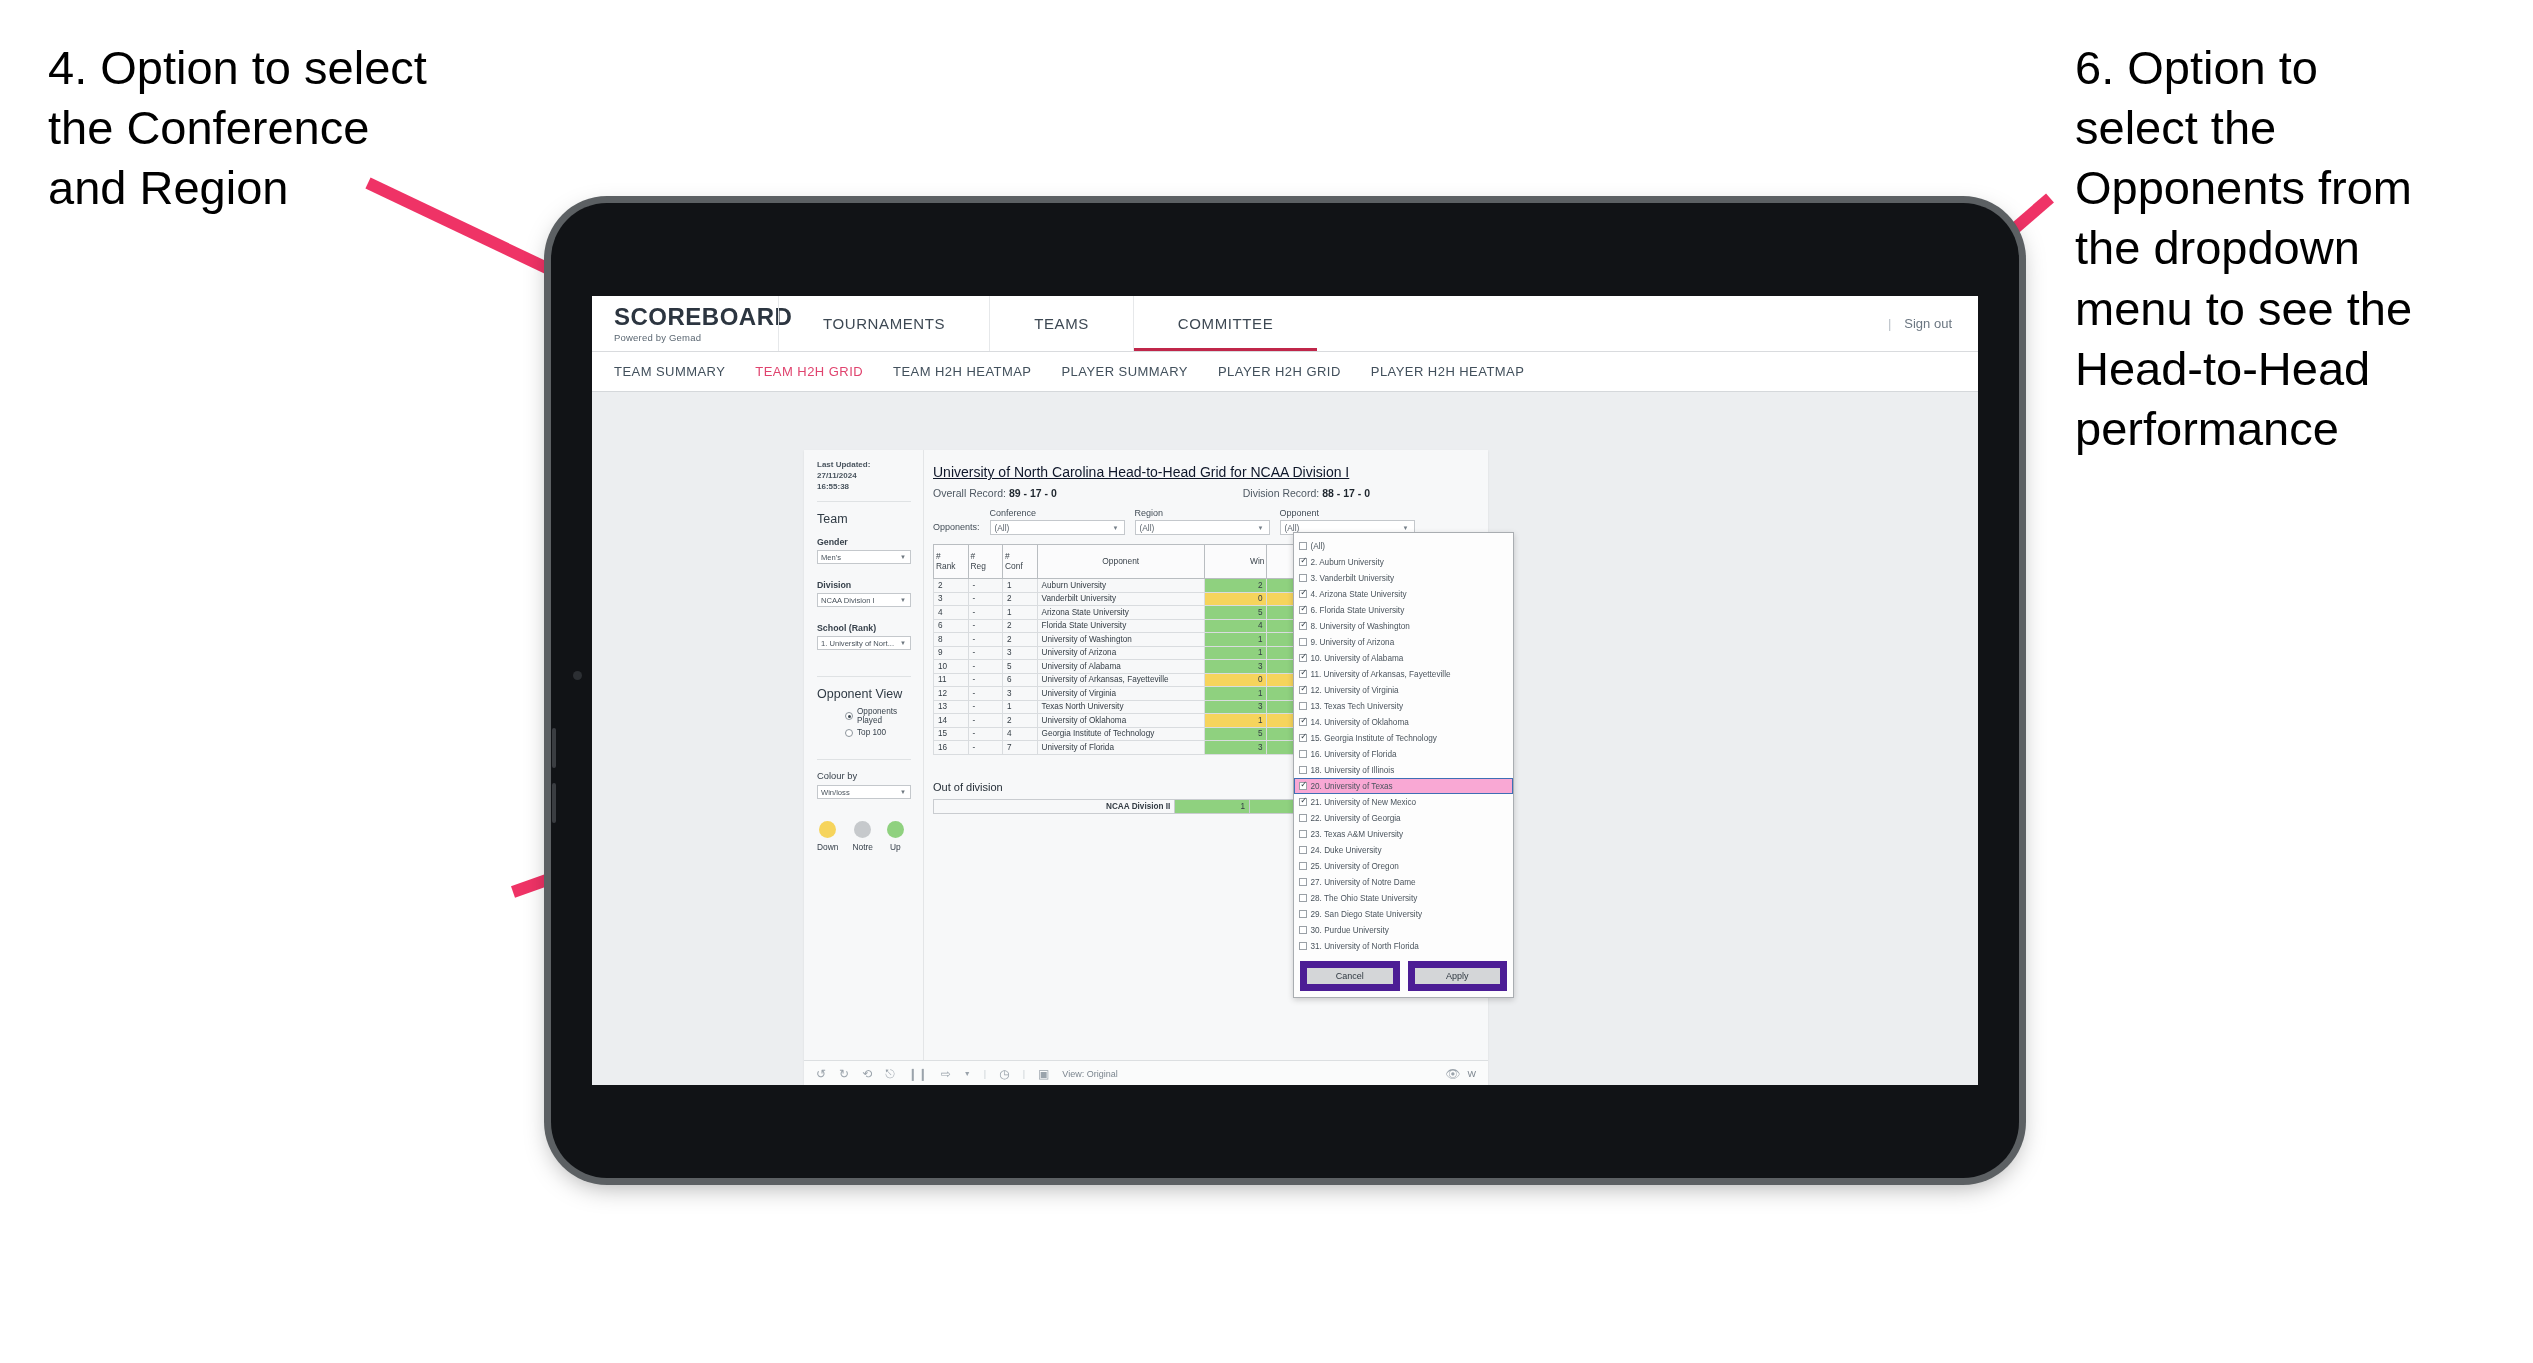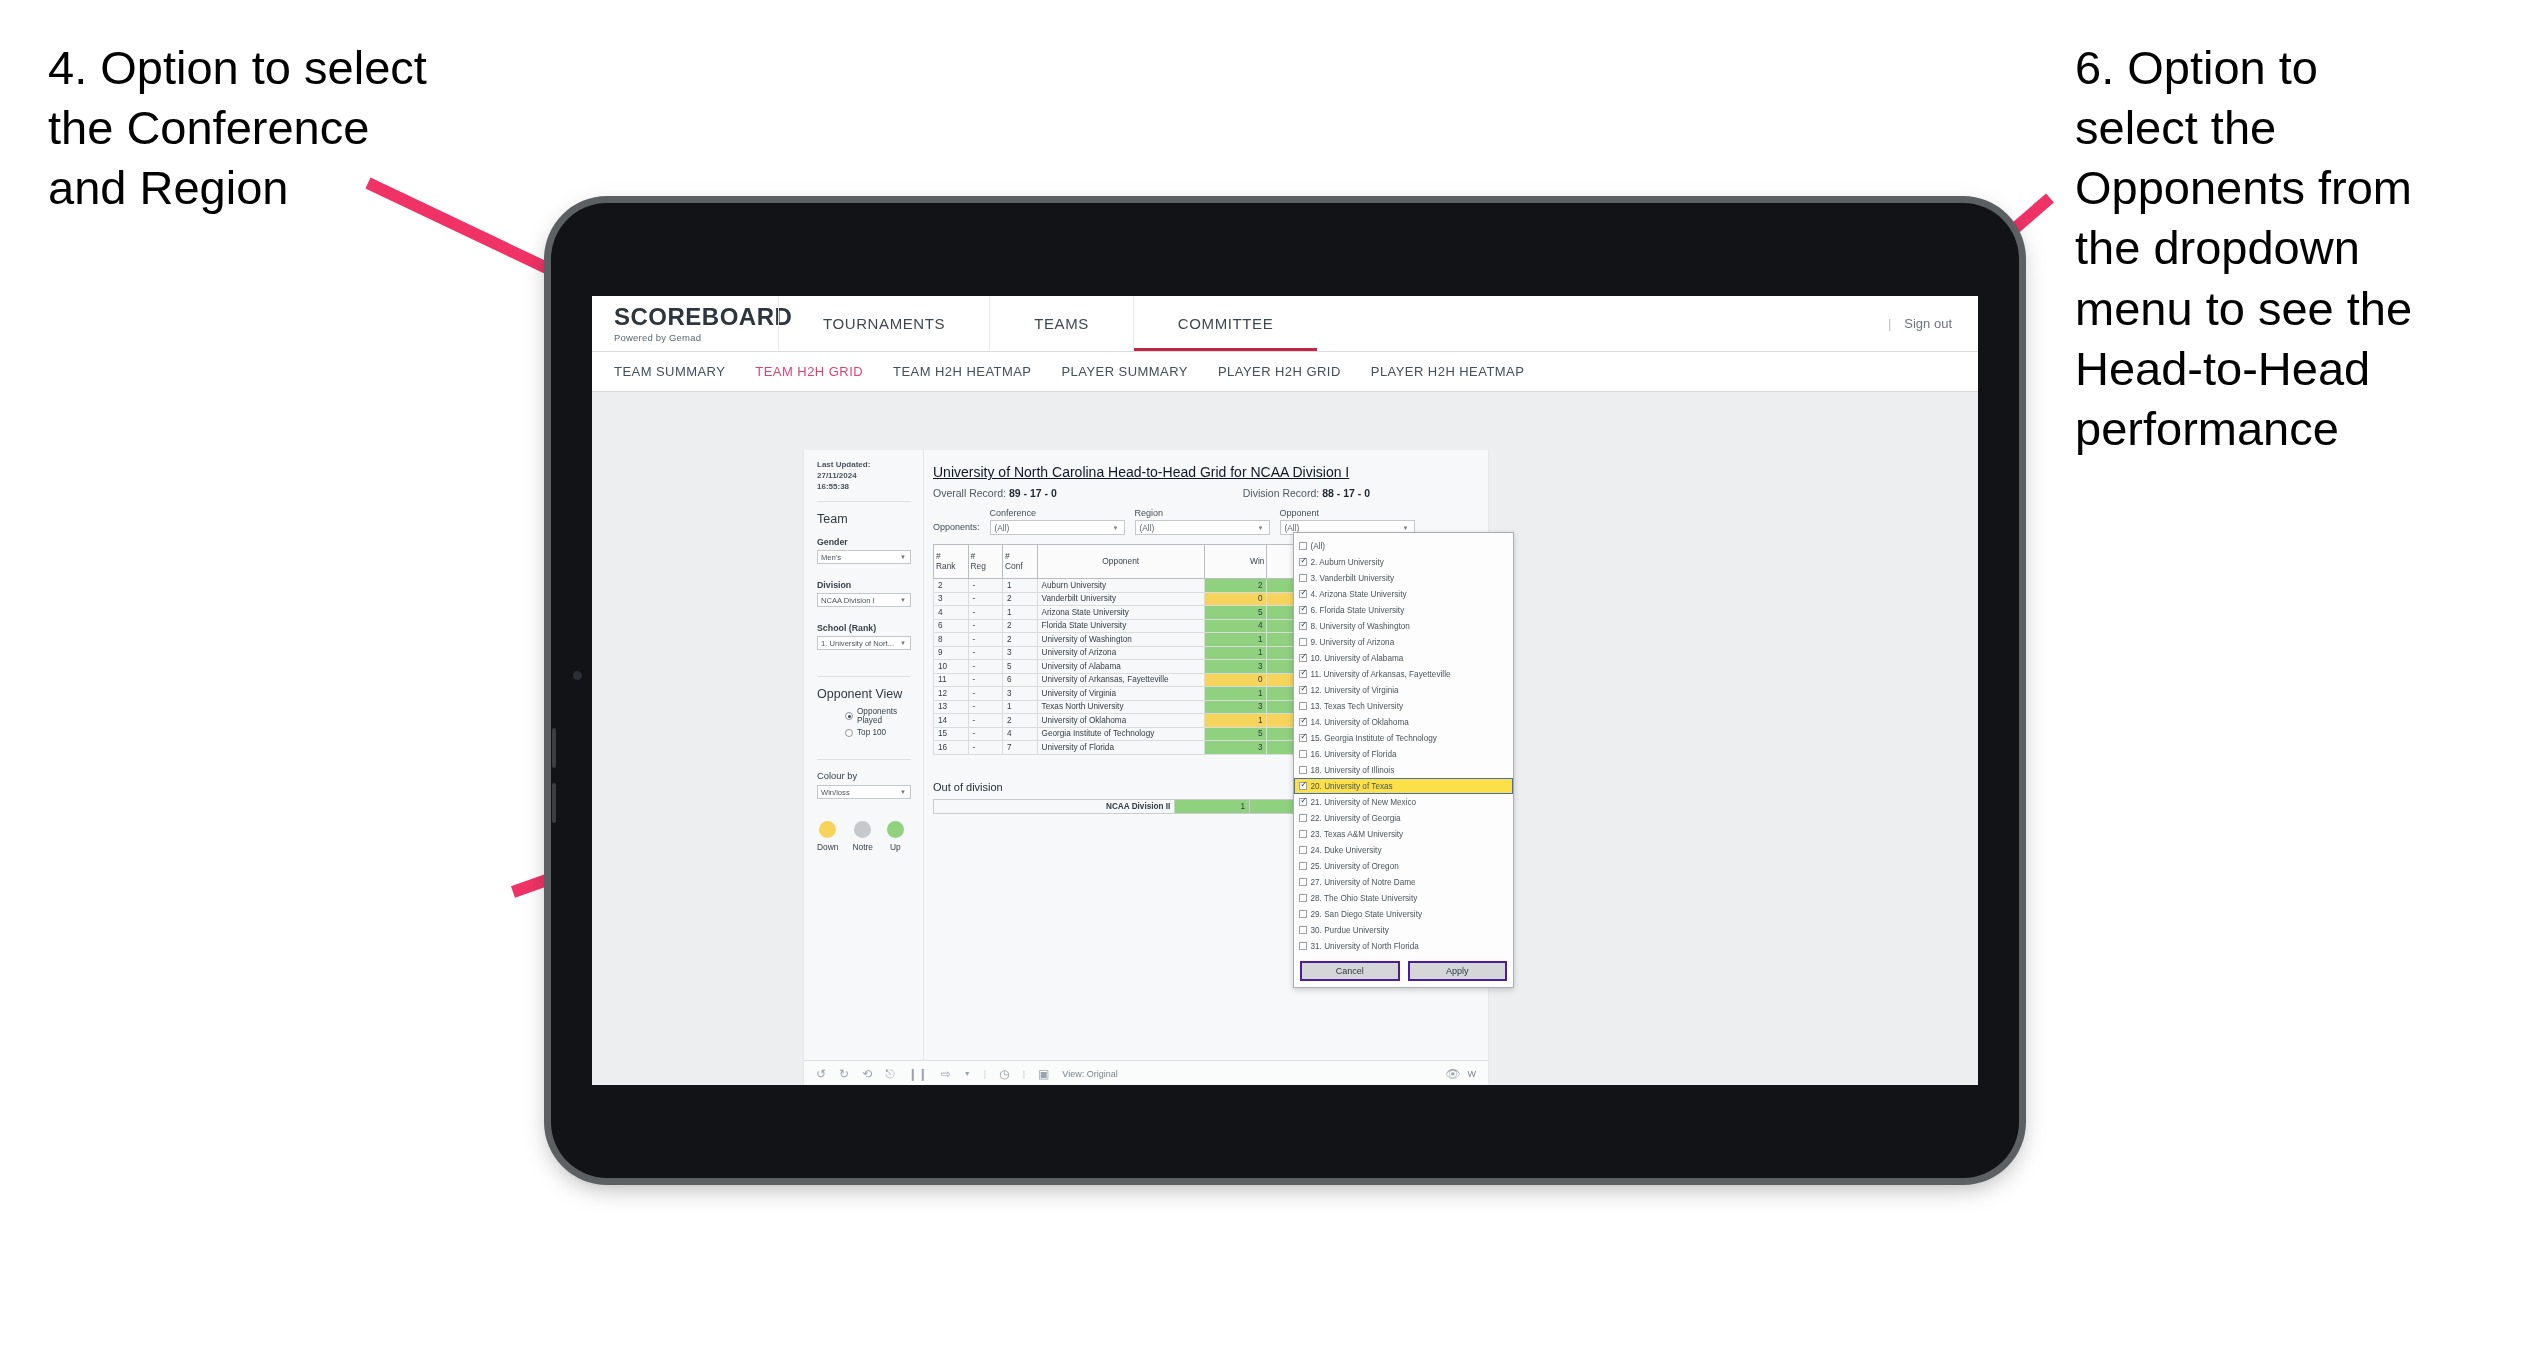--- a/index.html
+++ b/index.html
@@ -168,33 +168,33 @@
     position:absolute; left:489px; top:82px; width:221px;
     background:#fdfdfd; border:1px solid #a9adb1;
     box-shadow:0 2px 6px rgba(0,0,0,.18);
     z-index:40;
   }
   #opp-list { padding:5px 0 3px 0; }
   .opt {
     display:flex; align-items:center; gap:4px;
     font-size:8.2px; color:#4a545d; height:16px; padding:0 5px; cursor:pointer;
   }
-  .opt.sel { background:#fde047; outline:1.5px solid #3f6fb5; outline-offset:-1.5px; }
+  .opt.sel { background:#f9a8d4; outline:1.5px solid #3f6fb5; outline-offset:-1.5px; }
   .cb {
     width:7.5px; height:7.5px; border:1px solid #9aa0a6; background:#fff;
     flex:none; position:relative;
   }
   .cb.on::after {
     content:"✓"; position:absolute; left:0.3px; top:-3.2px;
     font-size:8.5px; color:#3c464f; line-height:1;
   }
   #opp-actions { display:flex; gap:8px; padding:4px 6px 6px; }
   .popbtn {
     flex:1; text-align:center; font-size:9px; color:#2f3840;
-    background:#d4d6d8; border:2px solid #4c1d95; padding:3px 0; cursor:pointer;
+    background:#d4d6d8; border:7px solid #4c1d95; padding:3px 0; cursor:pointer;
   }
 
   
   #toolbar {
     position:absolute; left:0; right:0; bottom:0; height:26px;
     background:#fafbfb; border-top:1px solid #dcdfe1;
     display:flex; align-items:center; padding:0 12px; gap:13px;
     font-size:9px; color:#7b858e;
   }
   .tb-ico { font-size:12px; color:#9aa3ab; cursor:pointer; }

